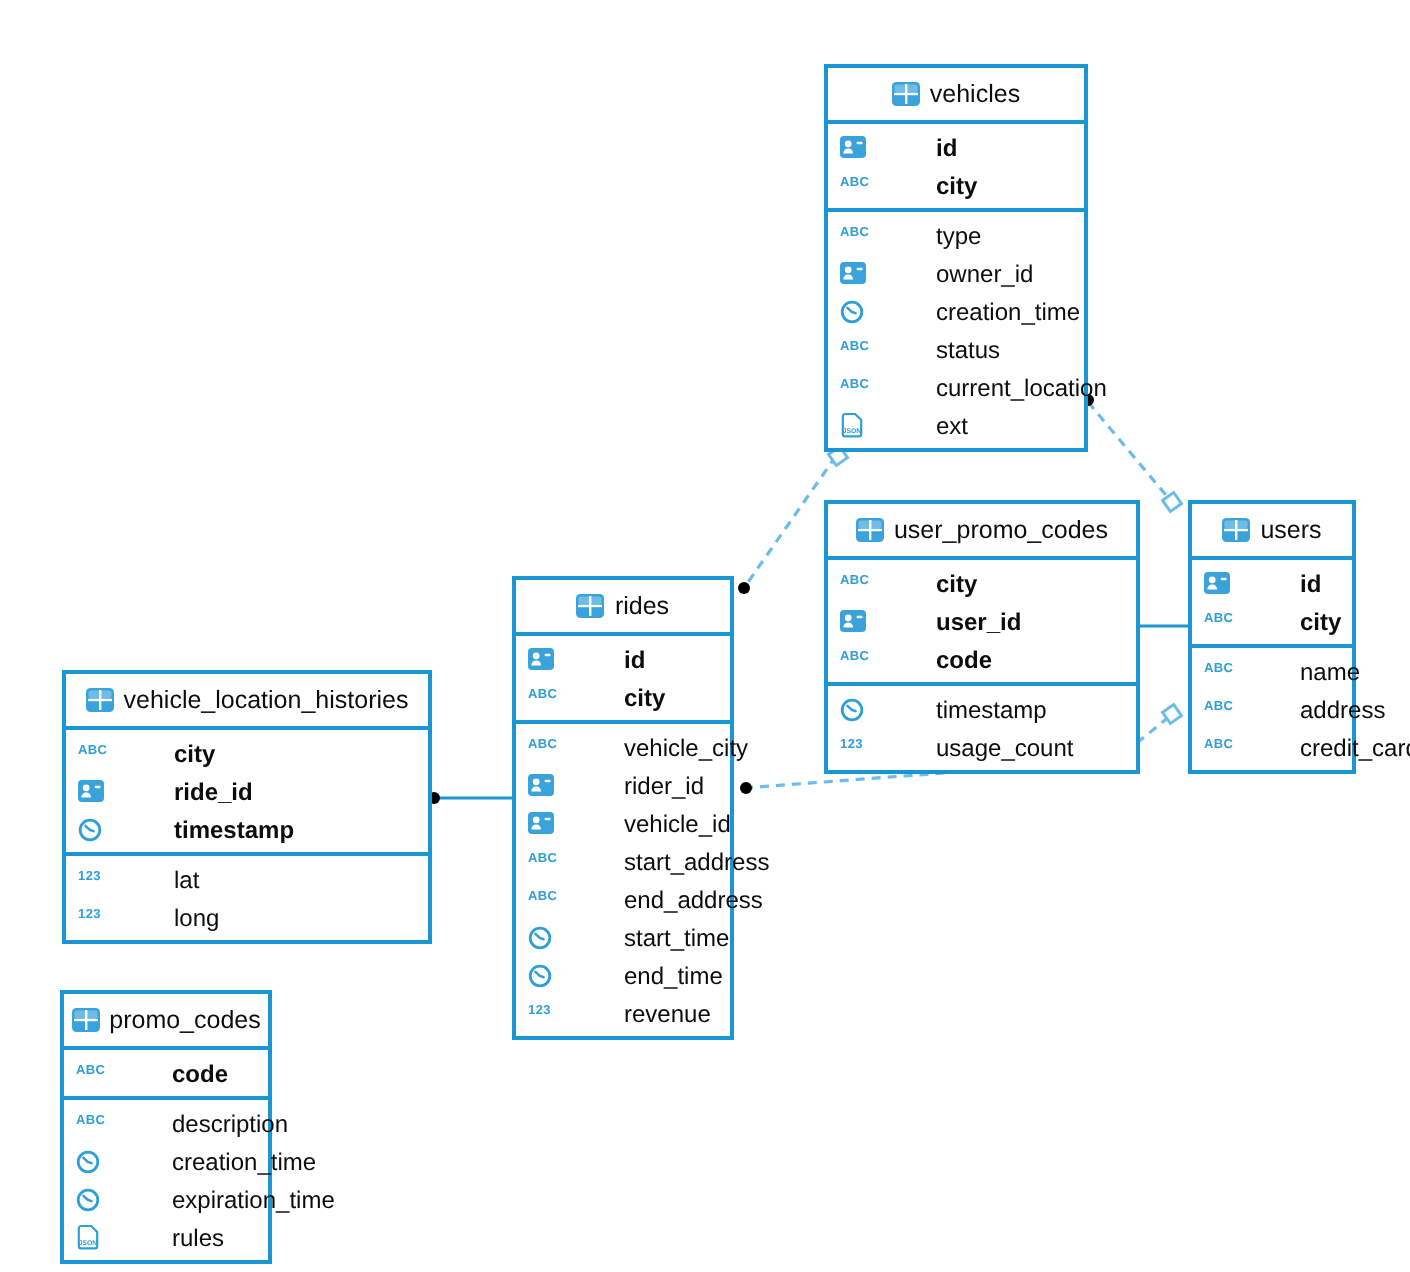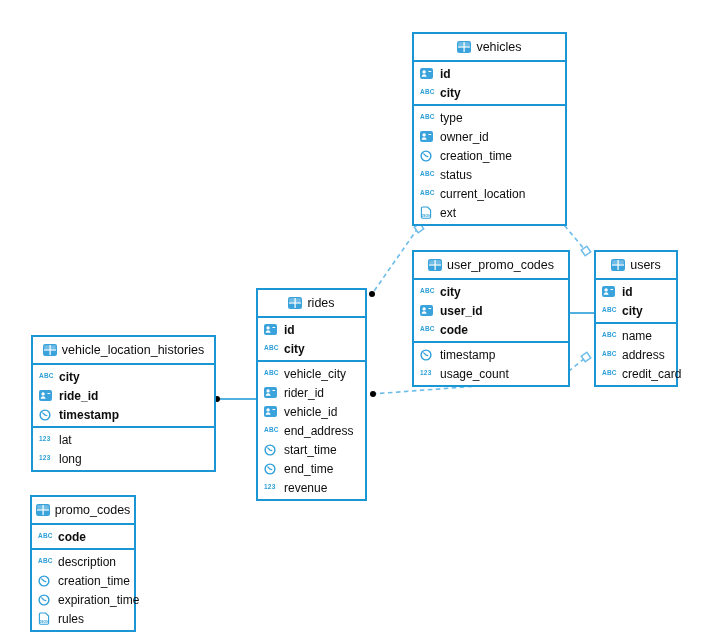--- a/index.html
+++ b/index.html
@@ -34,42 +34,42 @@
     height:19px;display:flex;align-items:center;gap:5px;padding:0 6px;
     font-size:12px;color:var(--text);white-space:nowrap;
   }
   .ficon{
     width:15px;flex:none;display:flex;align-items:center;justify-content:flex-start;
   }
   .txticon{
     width:15px;flex:none;font-size:6.5px;font-weight:bold;color:var(--iconstroke);
     letter-spacing:.2px;line-height:1;
   }
-  .fname{line-height:1;}
+  .fname{line-height:1;margin-left:28px;}
 </style>
 </head>
 <body>
 
 <div id="canvas">
   <svg id="edges" width="705" height="636">
       <polyline points="216,399 256,399" fill="none" stroke="#1996d3" stroke-width="1.6"></polyline>
       <circle cx="217" cy="399" r="3" fill="#000000"></circle>
       <polyline points="554,313 594,313" fill="none" stroke="#1996d3" stroke-width="1.6"></polyline>
       <circle cx="555" cy="313" r="3" fill="#000000"></circle>
       <polyline points="544,201 585,250" fill="none" stroke="#6cbcea" stroke-width="1.6" stroke-dasharray="4.5,3.5"></polyline>
       <circle cx="544" cy="200" r="3" fill="#000000"></circle>
       <rect x="-3.4" y="-3.4" width="6.8" height="6.8" fill="#fff" stroke="#6cbcea" stroke-width="1.5" transform="translate(586,251) rotate(55)"></rect>
       <polyline points="418,228 372,294" fill="none" stroke="#6cbcea" stroke-width="1.6" stroke-dasharray="4.5,3.5"></polyline>
       <circle cx="372" cy="294" r="3" fill="#000000"></circle>
       <rect x="-3.4" y="-3.4" width="6.8" height="6.8" fill="#fff" stroke="#6cbcea" stroke-width="1.5" transform="translate(419,228) rotate(55)"></rect>
       <polyline points="372,394 558,380 585,358" fill="none" stroke="#6cbcea" stroke-width="1.6" stroke-dasharray="4.5,3.5"></polyline>
       <circle cx="373" cy="394" r="3" fill="#000000"></circle>
       <rect x="-3.4" y="-3.4" width="6.8" height="6.8" fill="#fff" stroke="#6cbcea" stroke-width="1.5" transform="translate(586,357) rotate(55)"></rect>
     </svg>
-<div class="table-box" style="left: 412px; top: 32px; width: 155px;">
+<div class="table-box" style="left: 412px; top: 32px; width: 132px;">
       <div class="table-header">
         <span class="ficon" style="width: 14px;">
           <svg width="14" height="12" viewBox="0 0 14 12">
             <rect x="0" y="0" width="14" height="12" rx="2.2" fill="#3ba3dc"></rect>
             <rect x="1.2" y="1.2" width="11.6" height="4" rx="1.2" fill="rgba(255,255,255,0.28)"></rect>
             <rect x="1" y="5.4" width="12" height="1.2" fill="#fff"></rect>
             <rect x="6.5" y="1" width="1.2" height="10" fill="#fff"></rect>
           </svg>
         </span>
         <span>vehicles</span>
@@ -279,20 +279,24 @@
               <rect x="0" y="0" width="13" height="11" rx="2" fill="#3ba3dc"></rect>
               <circle cx="4.1" cy="3.9" r="1.7" fill="#fff"></circle>
               <path d="M1.7 8.8 c0-1.6 1.1-2.5 2.4-2.5 s2.4 0.9 2.4 2.5 z" fill="#fff"></path>
               <rect x="8.3" y="2.9" width="3" height="1.2" rx="0.6" fill="#fff"></rect>
             </svg>
           </span>
           <span class="fname">vehicle_id</span>
         </div>
         <div class="field-row">
           <span class="txticon">ABC</span>
+          <span class="fname">start_address</span>
+        </div>
+        <div class="field-row">
+          <span class="txticon">ABC</span>
           <span class="fname">end_address</span>
         </div>
         <div class="field-row">
           <span class="ficon">
             <svg width="12" height="12" viewBox="0 0 12 12">
               <circle cx="6" cy="6" r="4.9" fill="none" stroke="#2e9fd9" stroke-width="1.4"></circle>
               <path d="M6 6 L3.7 3.9 M6 6 L7.8 6.6" stroke="#2e9fd9" stroke-width="1.2" stroke-linecap="round" fill="none"></path>
             </svg>
           </span>
           <span class="fname">start_time</span>

